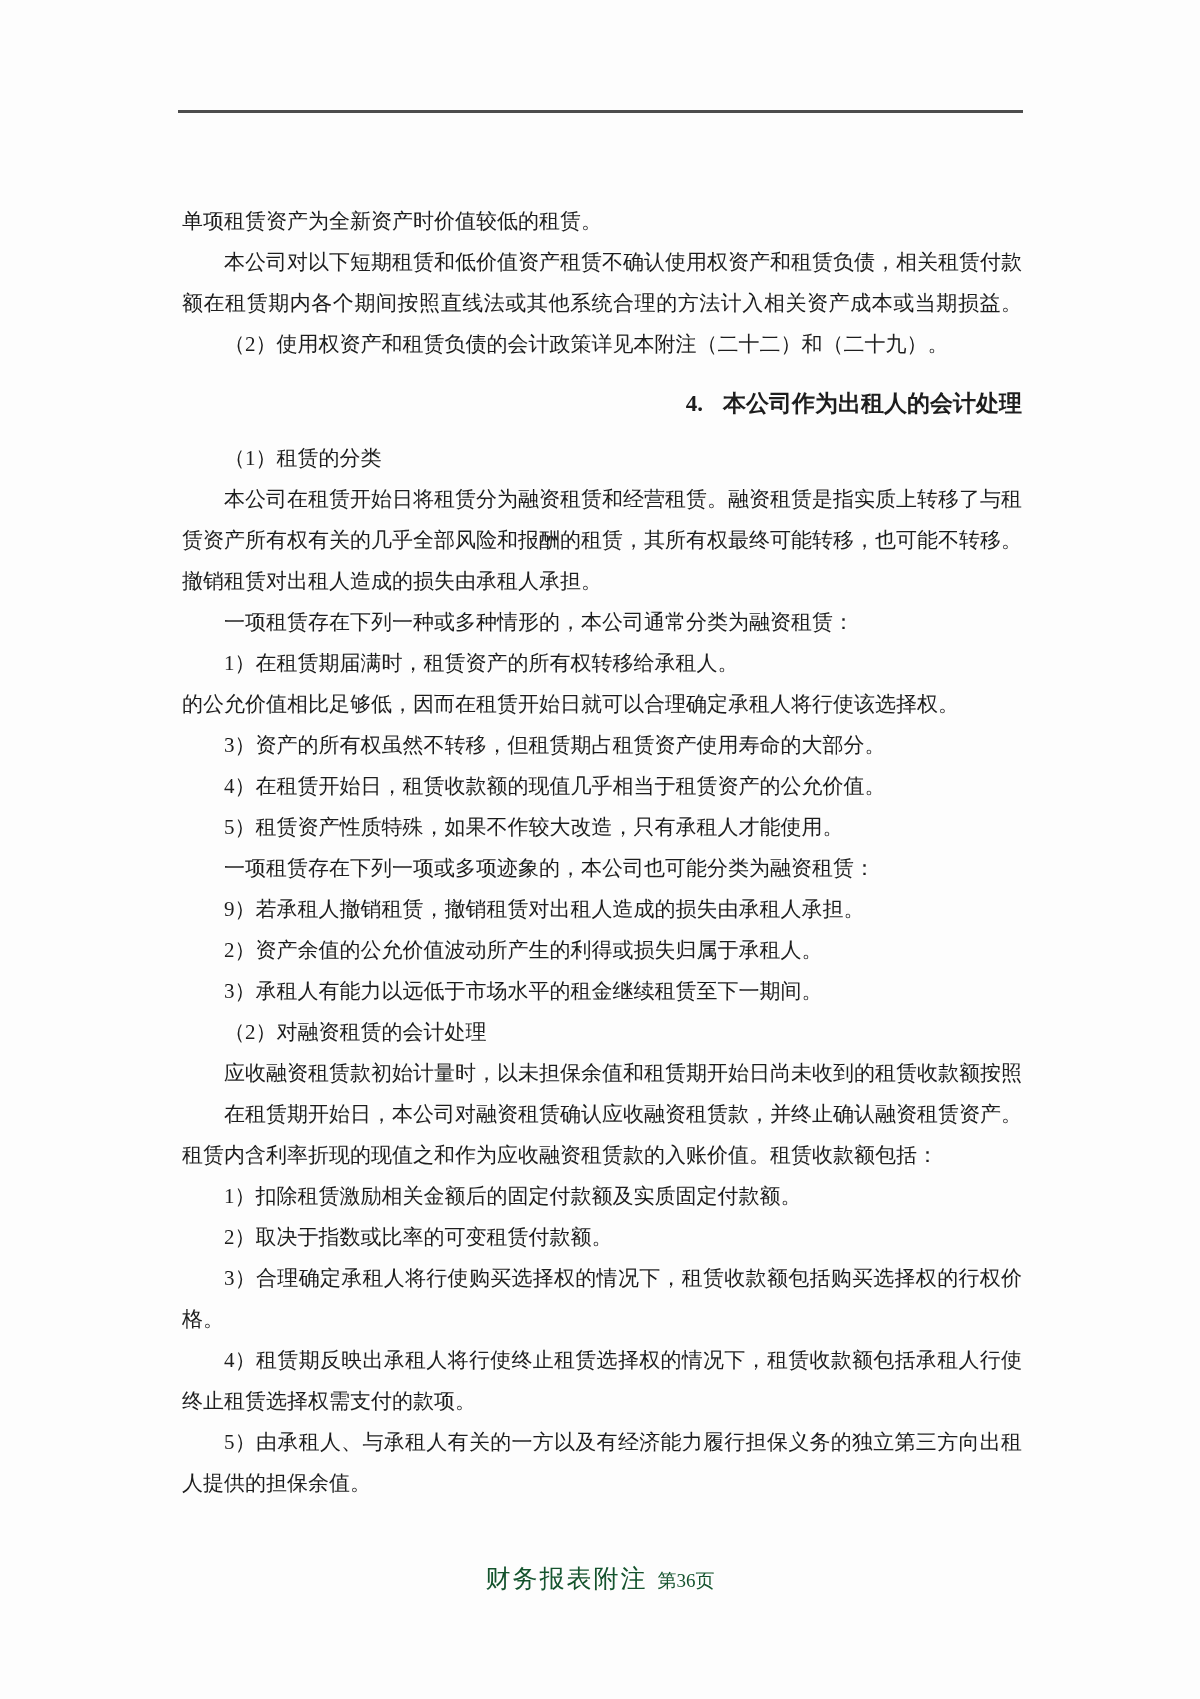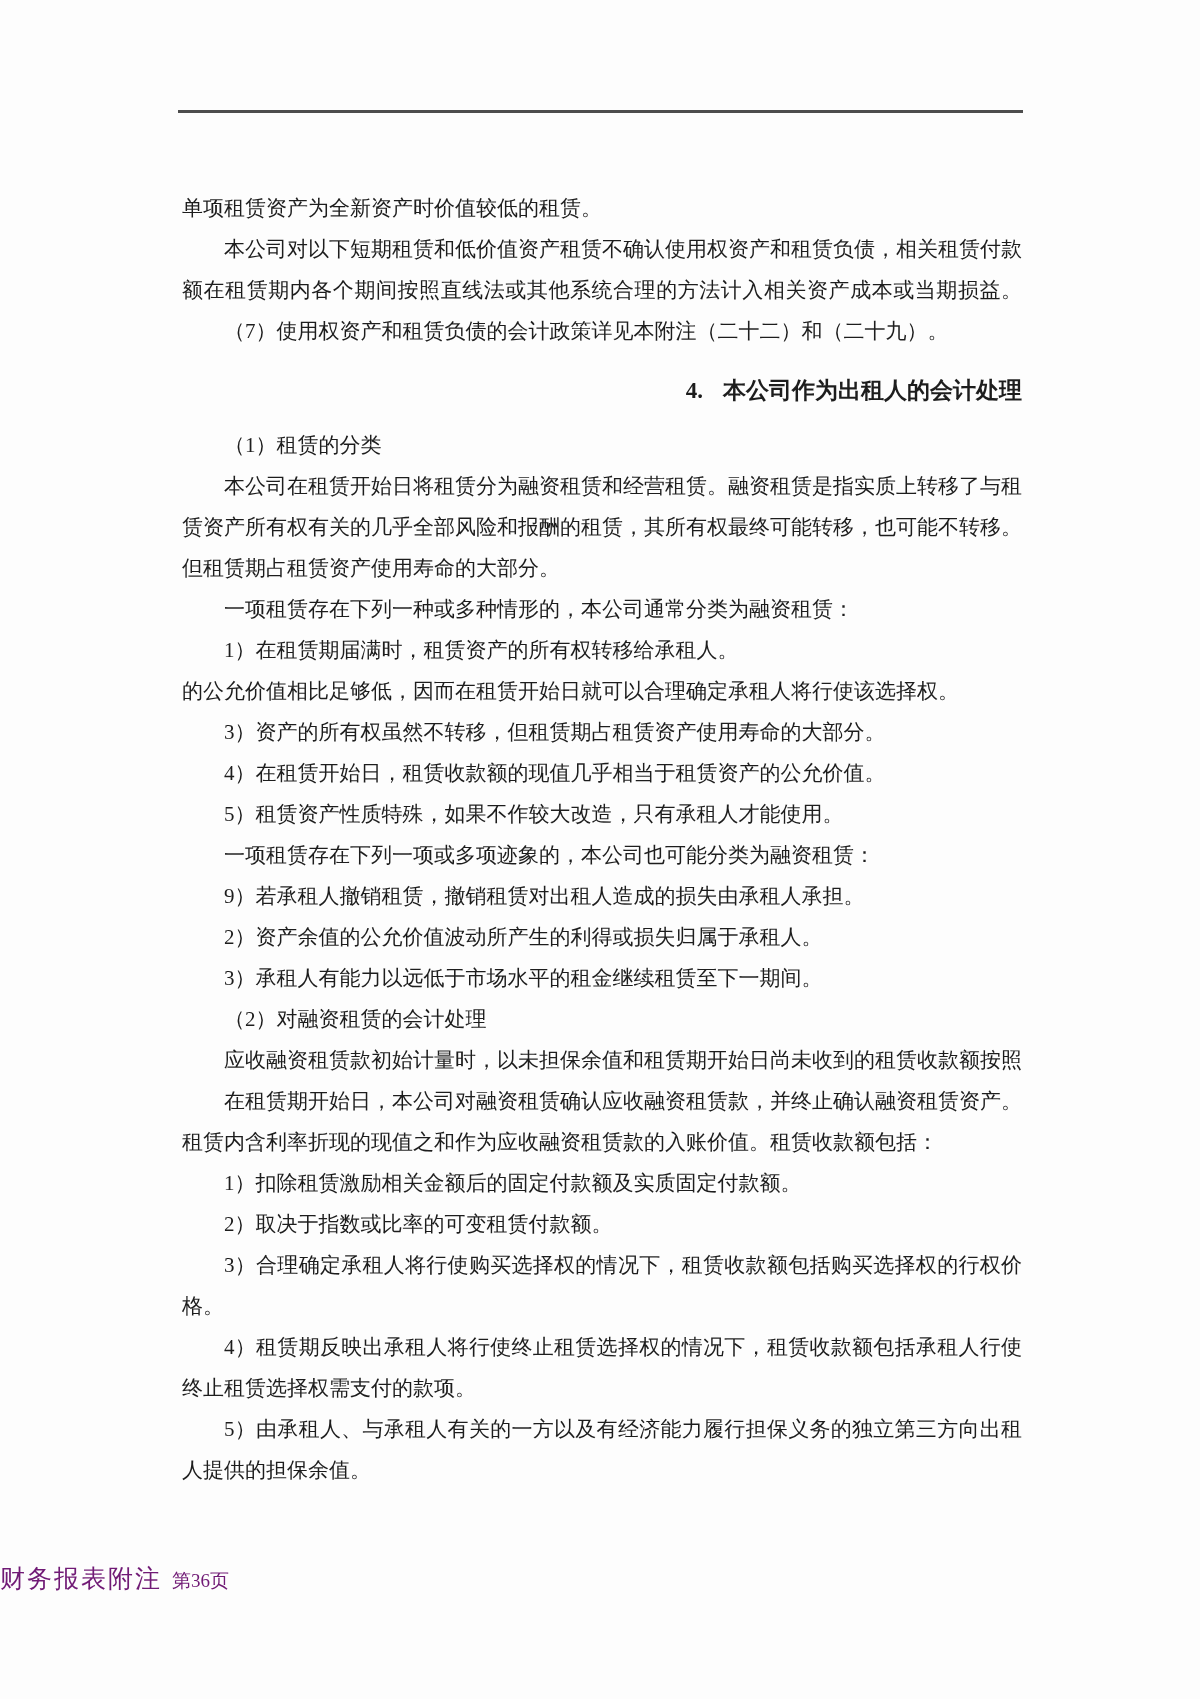--- a/index.html
+++ b/index.html
@@ -20,21 +20,21 @@
     position: absolute;
     left: 178px;
     top: 110px;
     width: 845px;
     height: 3px;
     background: #4d4d4d;
   }
   .content {
     position: absolute;
     left: 182px;
-    top: 188px;
+    top: 201px;
     width: 840px;
     font-size: 21px;
   }
   .line {
     height: 41px;
     line-height: 41px;
     white-space: nowrap;
     text-align: left;
   }
   .line.indent {
@@ -60,48 +60,48 @@
     text-align: right;
   }
   .heading .hnum {
     margin-right: 20px;
   }
   .footer {
     position: absolute;
     left: 0;
     top: 1562px;
     width: 100%;
-    text-align: left;
+    text-align: center;
     white-space: nowrap;
-    color: #701a75;
+    color: #14532d;
   }
   .footer-title {
     font-size: 25px;
     letter-spacing: 2px;
   }
   .footer-page {
     font-size: 19px;
     margin-left: 10px;
   }
 </style>
 </head>
 <body>
 
 <div class="page">
   <div class="top-rule"></div>
   <div class="content">
       <div class="line">单项租赁资产为全新资产时价值较低的租赁。</div>
       <div class="line indent justify">本公司对以下短期租赁和低价值资产租赁不确认使用权资产和租赁负债，相关租赁付款</div>
       <div class="line justify">额在租赁期内各个期间按照直线法或其他系统合理的方法计入相关资产成本或当期损益。</div>
-      <div class="line indent">（7）使用权资产和租赁负债的会计政策详见本附注（二十二）和（二十九）。</div>
+      <div class="line indent">（2）使用权资产和租赁负债的会计政策详见本附注（二十二）和（二十九）。</div>
       <div class="heading"><span class="hnum">4.</span><span class="htitle">本公司作为出租人的会计处理</span></div>
       <div class="line indent">（1）租赁的分类</div>
       <div class="line indent justify">本公司在租赁开始日将租赁分为融资租赁和经营租赁。融资租赁是指实质上转移了与租</div>
       <div class="line justify">赁资产所有权有关的几乎全部风险和报酬的租赁，其所有权最终可能转移，也可能不转移。</div>
-      <div class="line">但租赁期占租赁资产使用寿命的大部分。</div>
+      <div class="line">撤销租赁对出租人造成的损失由承租人承担。</div>
       <div class="line indent">一项租赁存在下列一种或多种情形的，本公司通常分类为融资租赁：</div>
       <div class="line indent">1）在租赁期届满时，租赁资产的所有权转移给承租人。</div>
       <div class="line">的公允价值相比足够低，因而在租赁开始日就可以合理确定承租人将行使该选择权。</div>
       <div class="line indent">3）资产的所有权虽然不转移，但租赁期占租赁资产使用寿命的大部分。</div>
       <div class="line indent">4）在租赁开始日，租赁收款额的现值几乎相当于租赁资产的公允价值。</div>
       <div class="line indent">5）租赁资产性质特殊，如果不作较大改造，只有承租人才能使用。</div>
       <div class="line indent">一项租赁存在下列一项或多项迹象的，本公司也可能分类为融资租赁：</div>
       <div class="line indent">9）若承租人撤销租赁，撤销租赁对出租人造成的损失由承租人承担。</div>
       <div class="line indent">2）资产余值的公允价值波动所产生的利得或损失归属于承租人。</div>
       <div class="line indent">3）承租人有能力以远低于市场水平的租金继续租赁至下一期间。</div>

